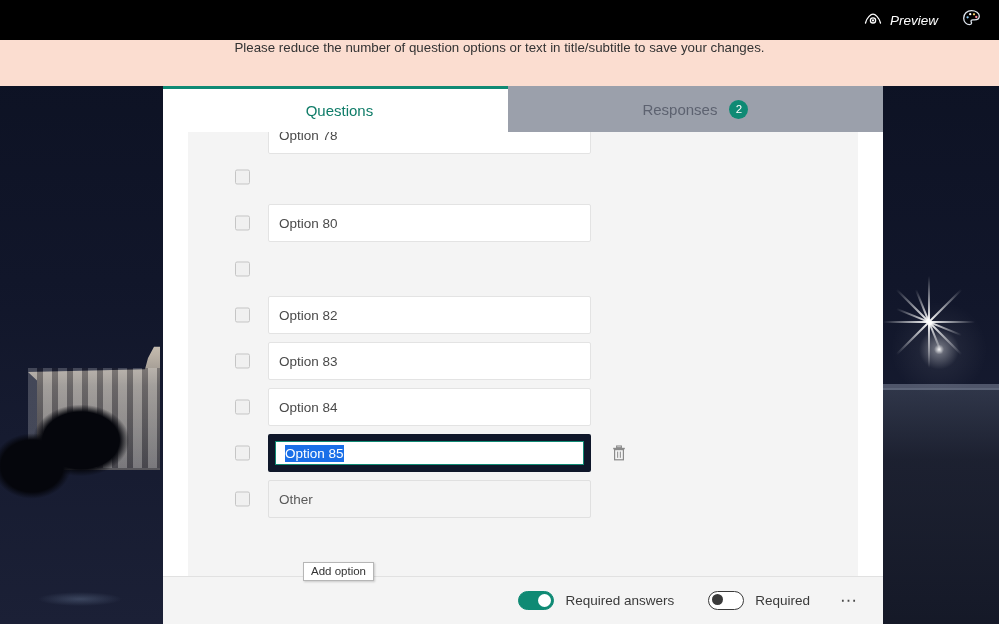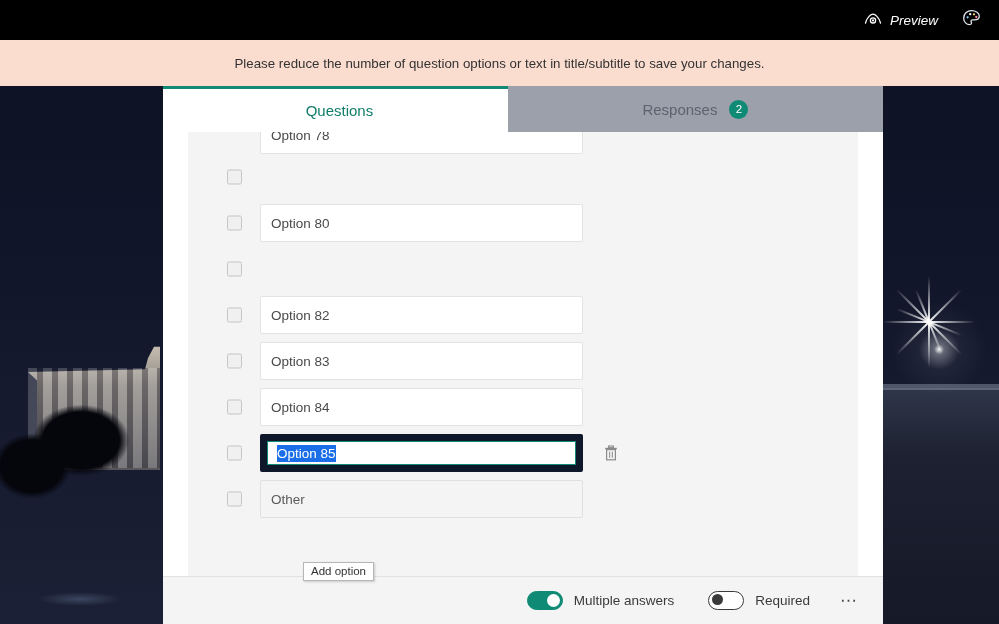--- a/index.html
+++ b/index.html
@@ -69,21 +69,21 @@
     display: flex; align-items: center; gap: 8px;
     color: #fff; font-size: 13.5px; height: 40px; padding: 0 12px; cursor: pointer; font-style: italic;
   }
   .eye-ic { display: block; }
   .palette-ic { display: block; margin-right: 6px; }
 
   
   #banner {
     position: absolute; left: 0; top: 40px; width: 999px; height: 46px;
     background: #fbddd0;
-    display: flex; align-items: center; justify-content: center;
+    display: flex; justify-content: center;
   }
   #banner .txt { color: #333; font-size: 13.3px; }
 
   
   #sheet {
     position: absolute; left: 163px; top: 86px; width: 720px; height: 538px;
     background: #fff;
   }
 
   
@@ -105,21 +105,21 @@
     background: #0f8a74; color: #fff; font-size: 11.5px;
     display: flex; align-items: center; justify-content: center;
   }
 
   
   #card {
     position: absolute; left: 25px; top: 46px; width: 670px; height: 492px;
     background: #f4f4f4; overflow: hidden;
   }
   #options-scroll {
-    position: absolute; left: 0; top: 0; width: 670px; height: 440px; overflow: hidden; text-align: right;
+    position: absolute; left: 8px; top: 0; width: 670px; height: 440px; overflow: hidden; text-align: right;
   }
   .opt-row {
     position: relative; height: 46px; display: flex; align-items: center;
     padding-left: 39px;
   }
   .cbox {
     position: absolute; left: 39px; top: 50%; transform: translateY(-50%);
     width: 15px; height: 15px; border: 1px solid #c5c5c5; background: #f0f0f0;
     border-radius: 2px; cursor: pointer;
   }
@@ -335,21 +335,21 @@
 <div id="tooltip">
   <span>Add option</span>
 </div>
 
 <div id="footer">
   <div id="footer-inner">
     <div class="ctl">
       <div class="toggle on">
         <div class="knob"></div>
       </div>
-      <span class="lbl">Multiple answers</span>
+      <span class="lbl">Required answers</span>
     </div>
     <div class="ctl">
       <div class="toggle off">
         <div class="knob"></div>
       </div>
       <span class="lbl">Required</span>
     </div>
     <div class="more">⋯</div>
   </div>
 </div>

